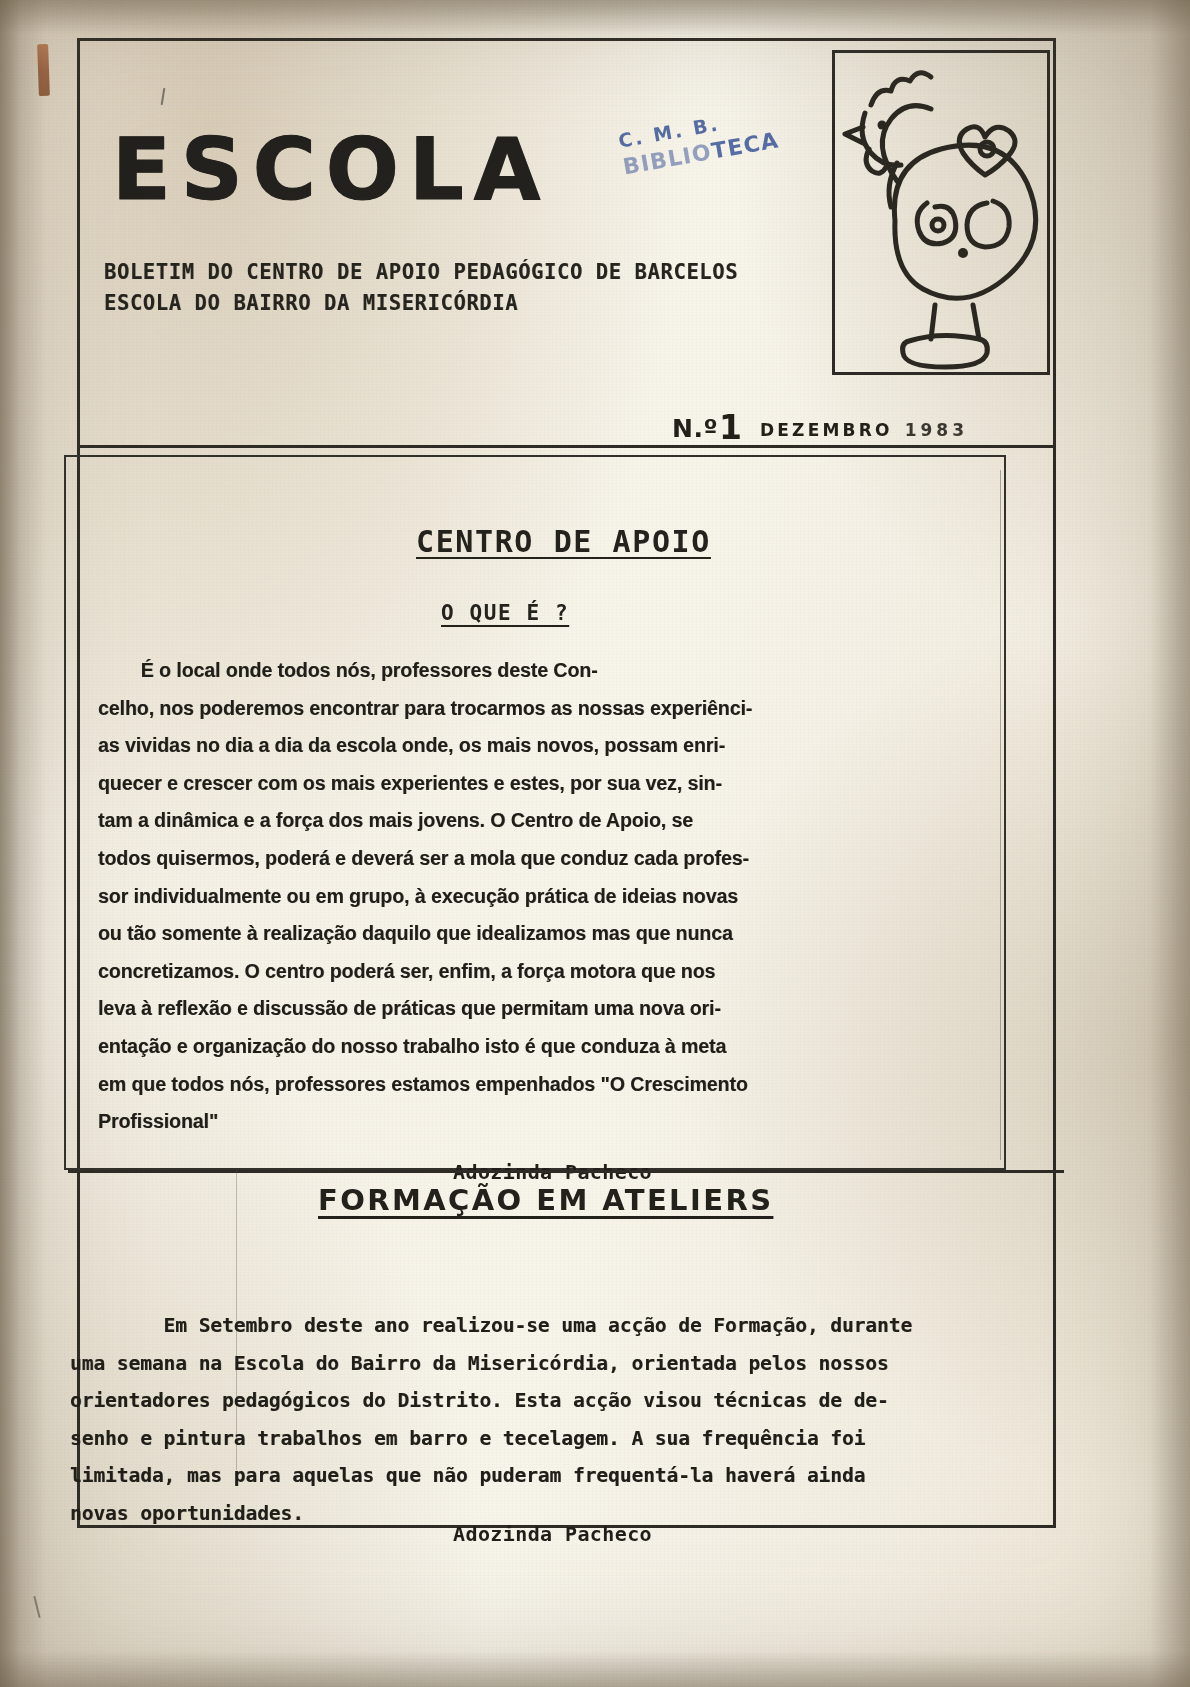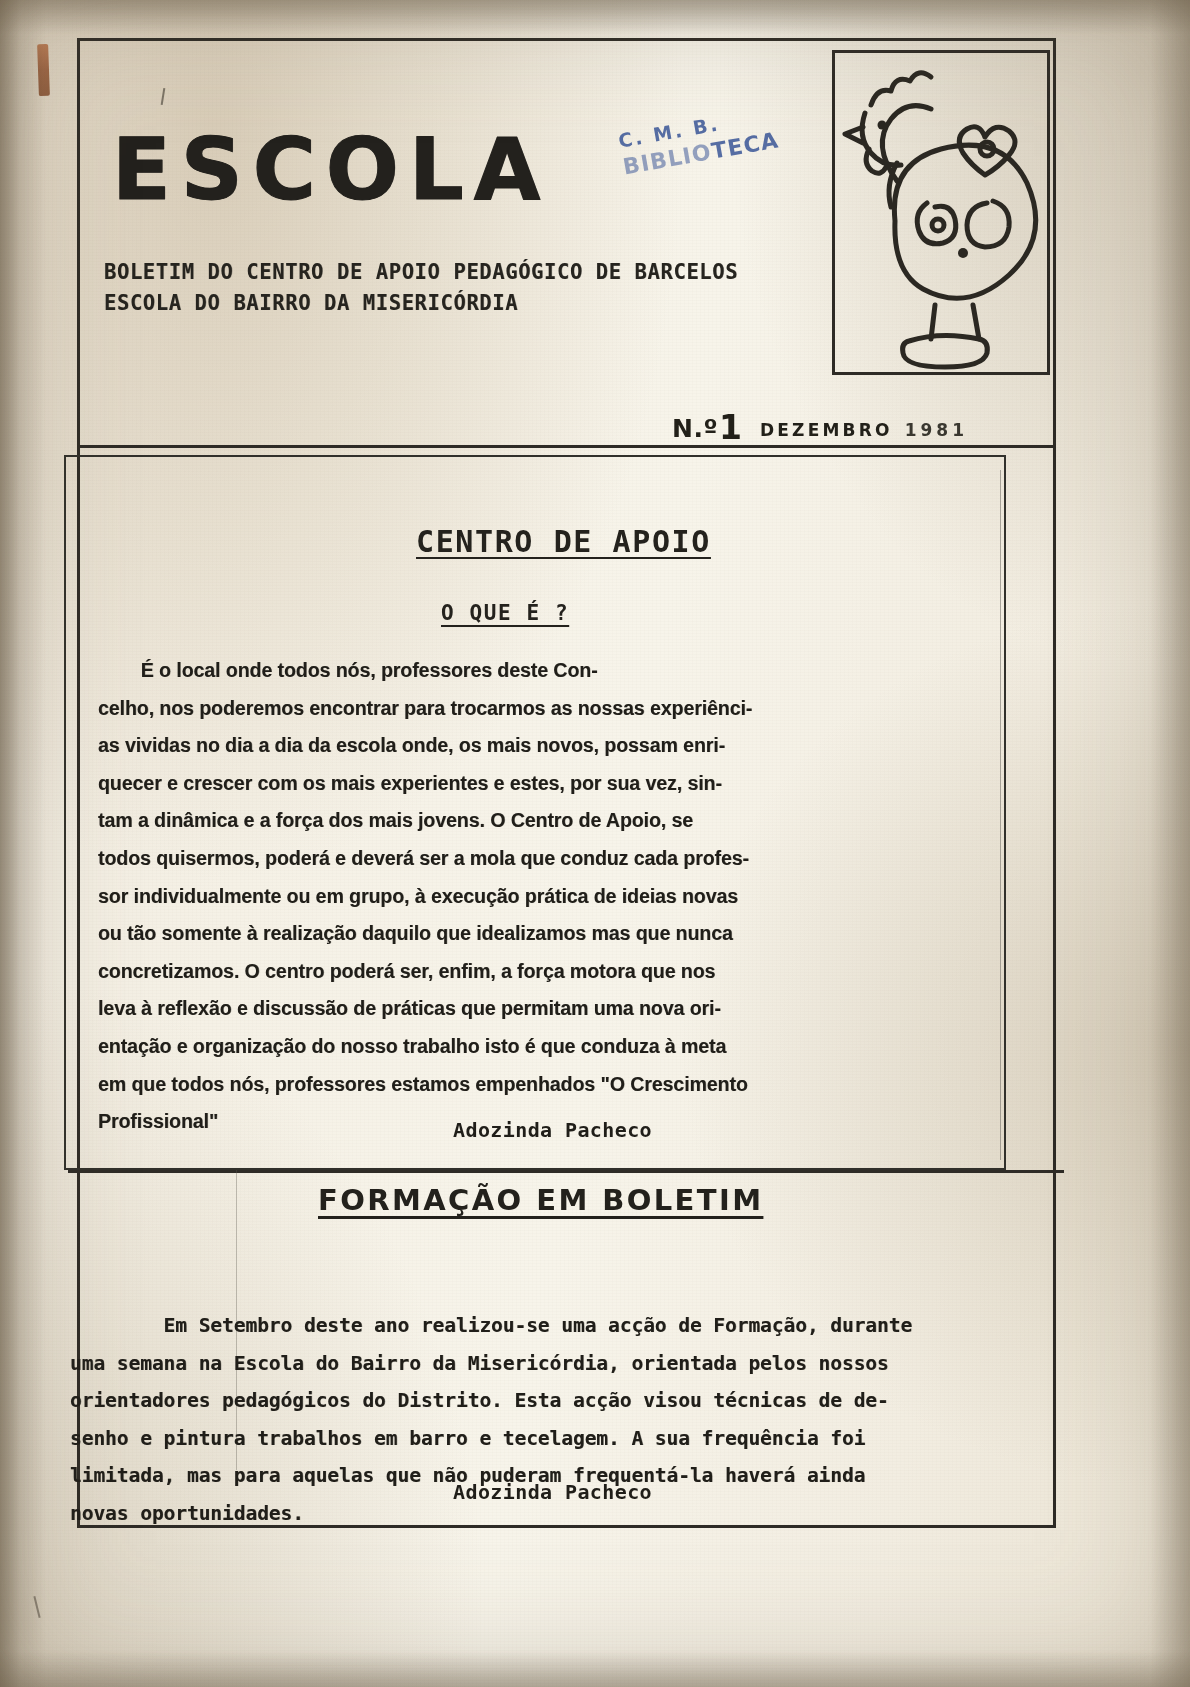--- a/index.html
+++ b/index.html
@@ -210,20 +210,21 @@
     white-space: pre-wrap;
     text-shadow: 0.45px 0 0 rgba(32,30,25,.42);
   }
   .byline {
     position: absolute;
     font-family: "DejaVu Sans Mono", monospace;
     font-size: 20px;
     color: #201e19;
     font-weight: 600;
     letter-spacing: .4px;
+    margin-top: 42px;
   }
   #byline1 { left: 453px; top: 1118px; }
   #byline2 { left: 453px; top: 1480px; }
 
   
   #head-formacao {
     position: absolute;
     left: 318px; top: 1183px;
     font-family: "DejaVu Sans", sans-serif;
     font-weight: 700;
@@ -312,21 +313,21 @@
 
         <path d="M100 252 l-4 34"></path>
         <path d="M138 252 l6 34"></path>
 
         <path d="M74 288 q32 -10 70 -2 q10 2 8 14 q-4 14 -42 14 q-40 0 -42 -14 q-2 -10 6 -12 Z"></path>
       </g>
     </svg>
   </div>
 
   <div id="issue-line">
-    <span class="lbl">N.º</span><span class="num">1</span><span class="mon">DEZEMBRO</span><span class="yr">1981</span>
+    <span class="lbl">N.º</span><span class="num">1</span><span class="mon">DEZEMBRO</span><span class="yr">1983</span>
   </div>
 
   <div id="frame-body"></div>
   <div class="hair-v" style="left:1000px; top:470px; height:690px;"></div>
 
   <div class="art-head" id="head-centro">CENTRO DE APOIO</div>
 
   <div class="art-head" id="head-oque">O QUE É ?</div>
 
   <div id="body1">        É o local onde todos nós, professores deste Con-
@@ -341,21 +342,21 @@
 leva à reflexão e discussão de práticas que permitam uma nova ori-
 entação e organização do nosso trabalho isto é que conduza à meta
 em que todos nós, professores estamos empenhados "O Crescimento
 Profissional"</div>
 
   <div class="byline" id="byline1">Adozinda Pacheco</div>
 
   <div id="frame-body2"></div>
   <div id="fold"></div>
 
-  <div id="head-formacao">FORMAÇÃO EM BOLETIM</div>
+  <div id="head-formacao">FORMAÇÃO EM ATELIERS</div>
 
   <div id="body2">        Em Setembro deste ano realizou-se uma acção de Formação, durante
 uma semana na Escola do Bairro da Misericórdia, orientada pelos nossos
 orientadores pedagógicos do Distrito. Esta acção visou técnicas de de-
 senho e pintura trabalhos em barro e tecelagem. A sua frequência foi
 limitada, mas para aquelas que não puderam frequentá-la haverá ainda
 novas oportunidades.</div>
 
   <div class="byline" id="byline2">Adozinda Pacheco</div>
 

